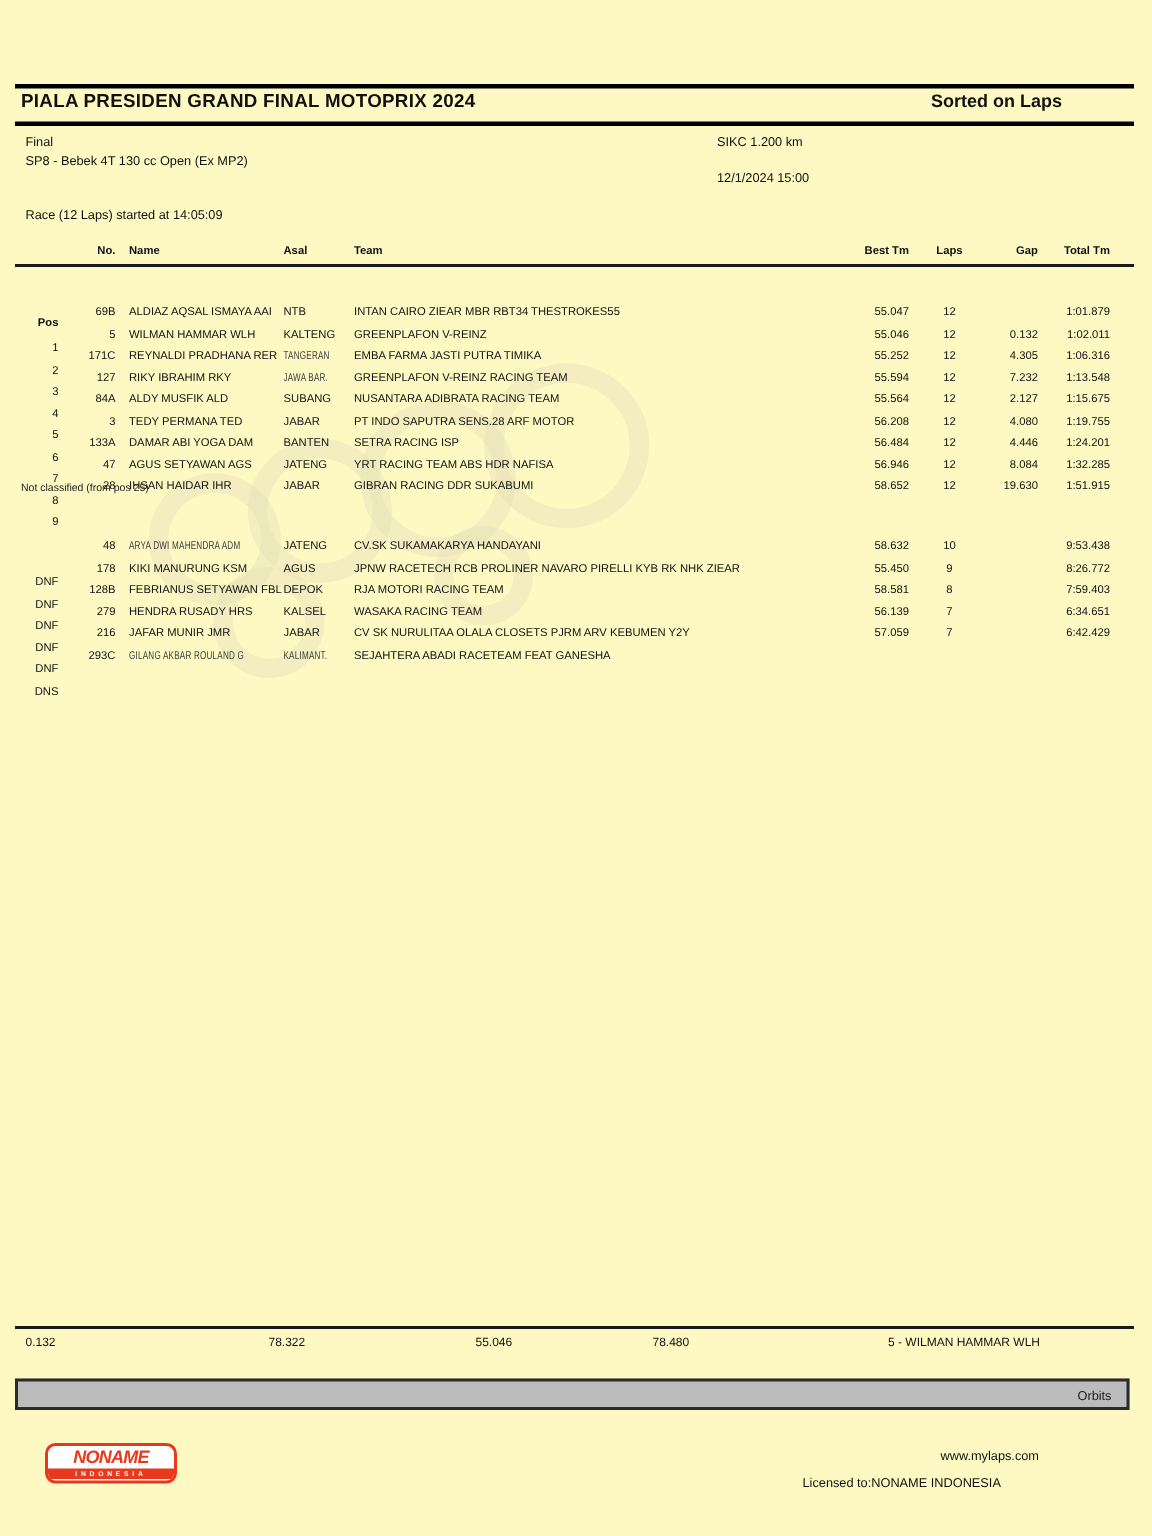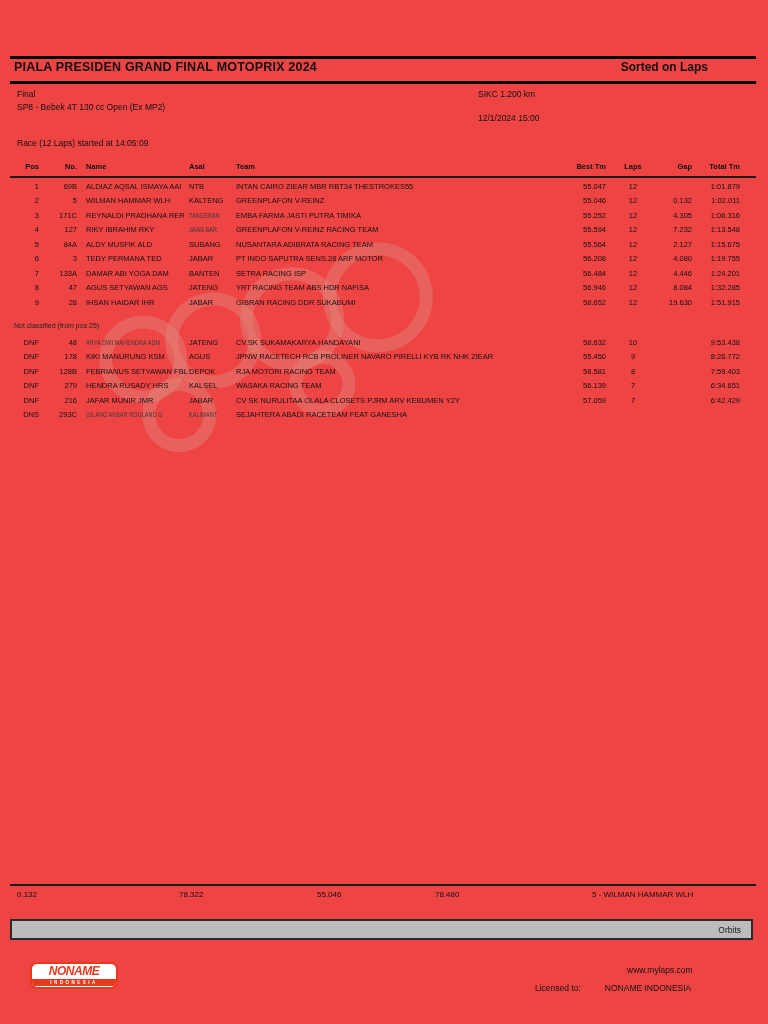--- a/index.html
+++ b/index.html
@@ -1,19 +1,19 @@
 <!DOCTYPE html>
 <html><head>
 <meta charset="utf-8">
 <style>
   html,body{margin:0;padding:0;background:#e9e9e9;}
   .page{
     position:relative;
     width:768px;height:1024px;
-    background:#ef4444;
+    background:#fef9c3;
     font-family:"Liberation Sans","DejaVu Sans",sans-serif;
     color:#111;
     overflow:hidden;
     margin:0 auto;
   }
   .rule{position:absolute;left:10px;width:746px;height:3px;background:#000;}
   .thinrule{position:absolute;left:10px;width:746px;height:2px;background:#1a1a1a;}
   .page-title{position:absolute;left:14px;top:60px;font-size:12.5px;font-weight:bold;letter-spacing:0.2px;}
   .sorted-on{position:absolute;right:60px;top:60px;font-size:12px;font-weight:bold;}
   .meta{font-size:8.5px;}
@@ -22,21 +22,21 @@
 
   
   .tgrid{display:grid;grid-template-columns:31px 38px 109px 47px 337px 36px 54px 32px 48px;}
   .thead{position:absolute;left:8px;top:162px;width:732px;font-weight:bold;font-size:7.5px;}
   .tbody{position:absolute;left:8px;width:732px;font-size:7.5px;}
   .tbody-classified{top:179px;}
   .tbody-nc{top:335px;}
   .trow{display:grid;grid-template-columns:31px 38px 109px 47px 337px 36px 54px 32px 48px;height:14.5px;align-items:center;}
   .thead .cell{height:12px;}
   .cell{white-space:nowrap;overflow:visible;}
-  .c-pos{text-align:right;}
+  .c-pos{text-align:right;margin-top:48px;}
   .c-no{text-align:right;}
   .c-name{text-align:left;padding-left:9px;}
   .c-asal{text-align:left;padding-left:3px;}
   .c-team{text-align:left;padding-left:3px;}
   .c-best{text-align:right;}
   .c-laps{text-align:center;}
   .c-gap{text-align:right;}
   .c-total{text-align:right;}
   .condensed{display:inline-block;transform:scaleX(0.72);transform-origin:left center;color:#3a3a3a;letter-spacing:0.2px;}
   .nc-label{position:absolute;left:14px;top:322px;font-size:7px;color:#222;}
@@ -59,21 +59,21 @@
     position:absolute;left:30px;top:962px;width:88px;height:27px;
     border:2px solid #e8391d;border-radius:7px;background:#fff;
     display:flex;flex-direction:column;align-items:center;justify-content:flex-start;
     box-sizing:border-box;overflow:hidden;
   }
   .logo-main{font-size:12px;font-weight:bold;font-style:italic;color:#e8391d;letter-spacing:-0.5px;line-height:15px;}
   .logo-sub{width:100%;background:#e8391d;color:#fff;font-size:4.5px;letter-spacing:2.5px;text-align:center;line-height:7px;font-weight:bold;}
   .printed{position:absolute;left:16px;top:1022px;font-size:14px;padding-left:24px;}
   .mylaps{position:absolute;left:627px;top:965px;font-size:8.5px;}
   .licensed{position:absolute;left:535px;top:983px;font-size:8.5px;}
-  .licensed .lic-name{margin-left:24px;}
+  .licensed .lic-name{margin-left:0;}
 
   
   .watermark{position:absolute;left:80px;top:250px;width:420px;height:210px;transform:rotate(-8deg);opacity:0.5;pointer-events:none;}
   .wm-c{position:absolute;border-radius:50%;border:13px solid rgba(208,198,178,0.45);}
 </style>
 </head>
 <body>
 
 <div class="page">
 

